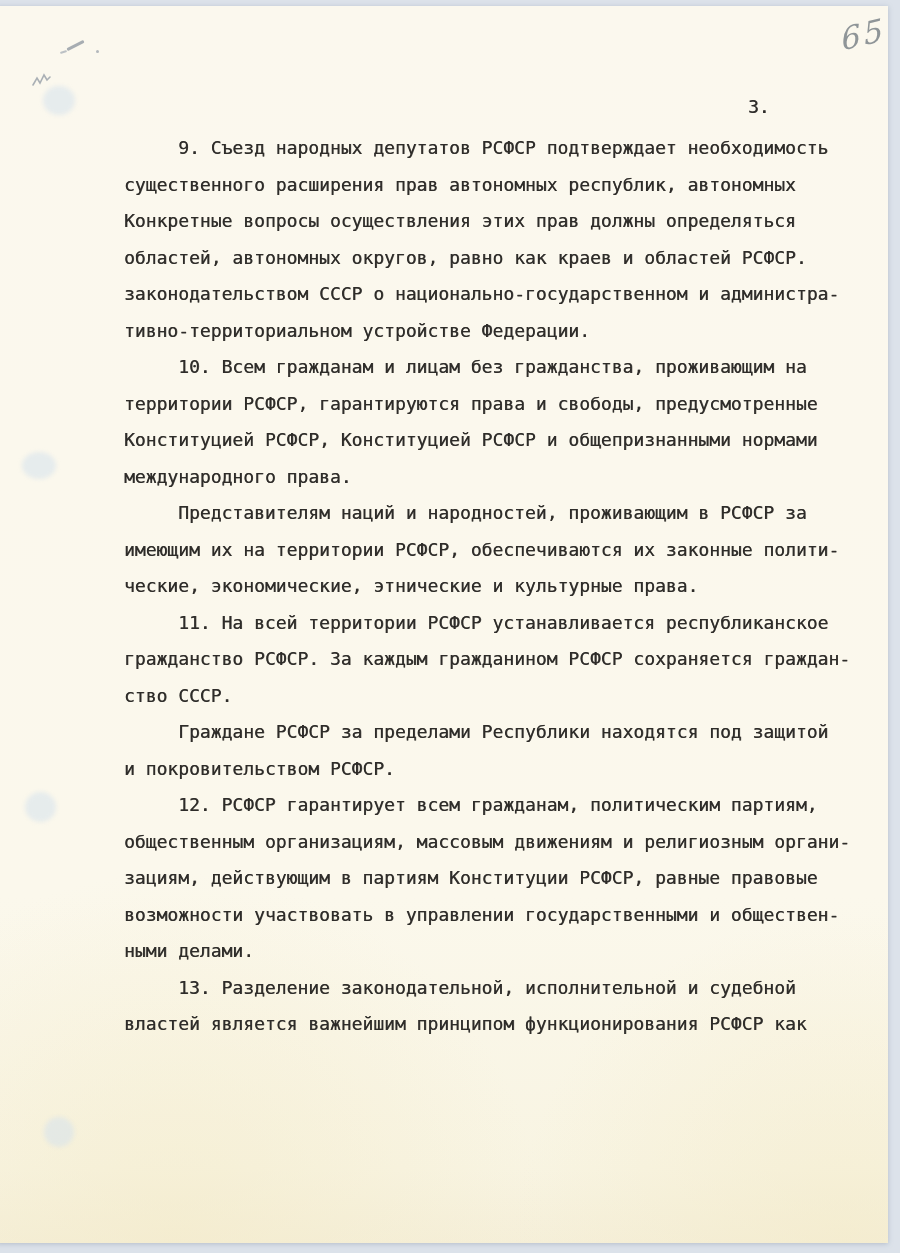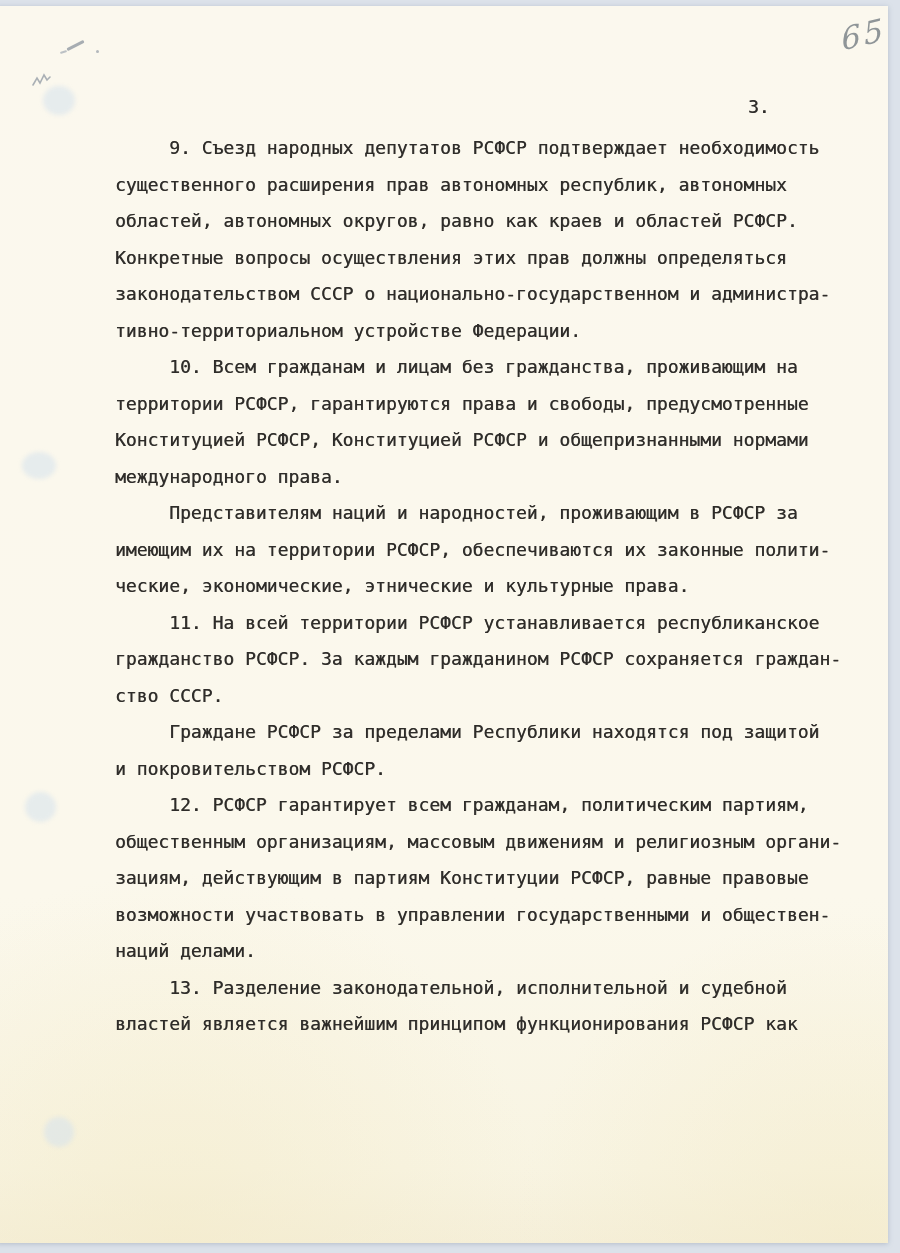--- a/index.html
+++ b/index.html
@@ -17,21 +17,21 @@
     left: -4px; top: 6px;
     width: 892px; height: 1237px;
     background:
       radial-gradient(circle at 20% 100%, rgba(243,234,200,0.55) 0%, rgba(243,234,200,0) 26%),
       radial-gradient(circle at 95% 100%, rgba(243,234,200,0.55) 0%, rgba(243,234,200,0) 22%),
       linear-gradient(180deg, #fbf8ee 0%, #fbf8ec 72%, #f8f4e2 94%, #f5efd9 100%);
     box-shadow: 0 1px 5px rgba(110,122,142,0.35);
   }
   .text-body {
     position: absolute;
-    left: 119px; top: 124px;
+    left: 128px; top: 124px;
     width: 745px;
     font-size: 18px;
     line-height: 36.5px;
     color: #2e2c29;
     text-shadow: 0.4px 0 rgba(46,44,41,0.75);
   }
   .line { white-space: pre; height: 36.5px; }
   .line.indent { padding-left: 5ch; }
   .page-number {
     position: absolute;
@@ -90,38 +90,38 @@
   <div class="stain stain-3"></div>
   <div class="stain stain-4"></div>
 
   <div class="handwritten">65</div>
 
   <div class="page-number">3.</div>
 
   <div class="text-body">
       <div class="line indent">9. Съезд народных депутатов РСФСР подтверждает необходимость</div>
       <div class="line">существенного расширения прав автономных республик, автономных</div>
+      <div class="line">Конкретные вопросы осуществления этих прав должны определяться</div>
       <div class="line">областей, автономных округов, равно как краев и областей РСФСР.</div>
-      <div class="line">Конкретные вопросы осуществления этих прав должны определяться</div>
       <div class="line">законодательством СССР о национально-государственном и администра-</div>
       <div class="line">тивно-территориальном устройстве Федерации.</div>
       <div class="line indent">10. Всем гражданам и лицам без гражданства, проживающим на</div>
       <div class="line">территории РСФСР, гарантируются права и свободы, предусмотренные</div>
       <div class="line">Конституцией РСФСР, Конституцией РСФСР и общепризнанными нормами</div>
       <div class="line">международного права.</div>
       <div class="line indent">Представителям наций и народностей, проживающим в РСФСР за</div>
       <div class="line">имеющим их на территории РСФСР, обеспечиваются их законные полити-</div>
       <div class="line">ческие, экономические, этнические и культурные права.</div>
       <div class="line indent">11. На всей территории РСФСР устанавливается республиканское</div>
       <div class="line">гражданство РСФСР. За каждым гражданином РСФСР сохраняется граждан-</div>
       <div class="line">ство СССР.</div>
       <div class="line indent">Граждане РСФСР за пределами Республики находятся под защитой</div>
       <div class="line">и покровительством РСФСР.</div>
       <div class="line indent">12. РСФСР гарантирует всем гражданам, политическим партиям,</div>
       <div class="line">общественным организациям, массовым движениям и религиозным органи-</div>
       <div class="line">зациям, действующим в партиям Конституции РСФСР, равные правовые</div>
       <div class="line">возможности участвовать в управлении государственными и обществен-</div>
-      <div class="line">наций делами.</div>
+      <div class="line">ными делами.</div>
       <div class="line indent">13. Разделение законодательной, исполнительной и судебной</div>
       <div class="line">властей является важнейшим принципом функционирования РСФСР как</div>
     </div>
 
 </div>
 
 </body></html>

